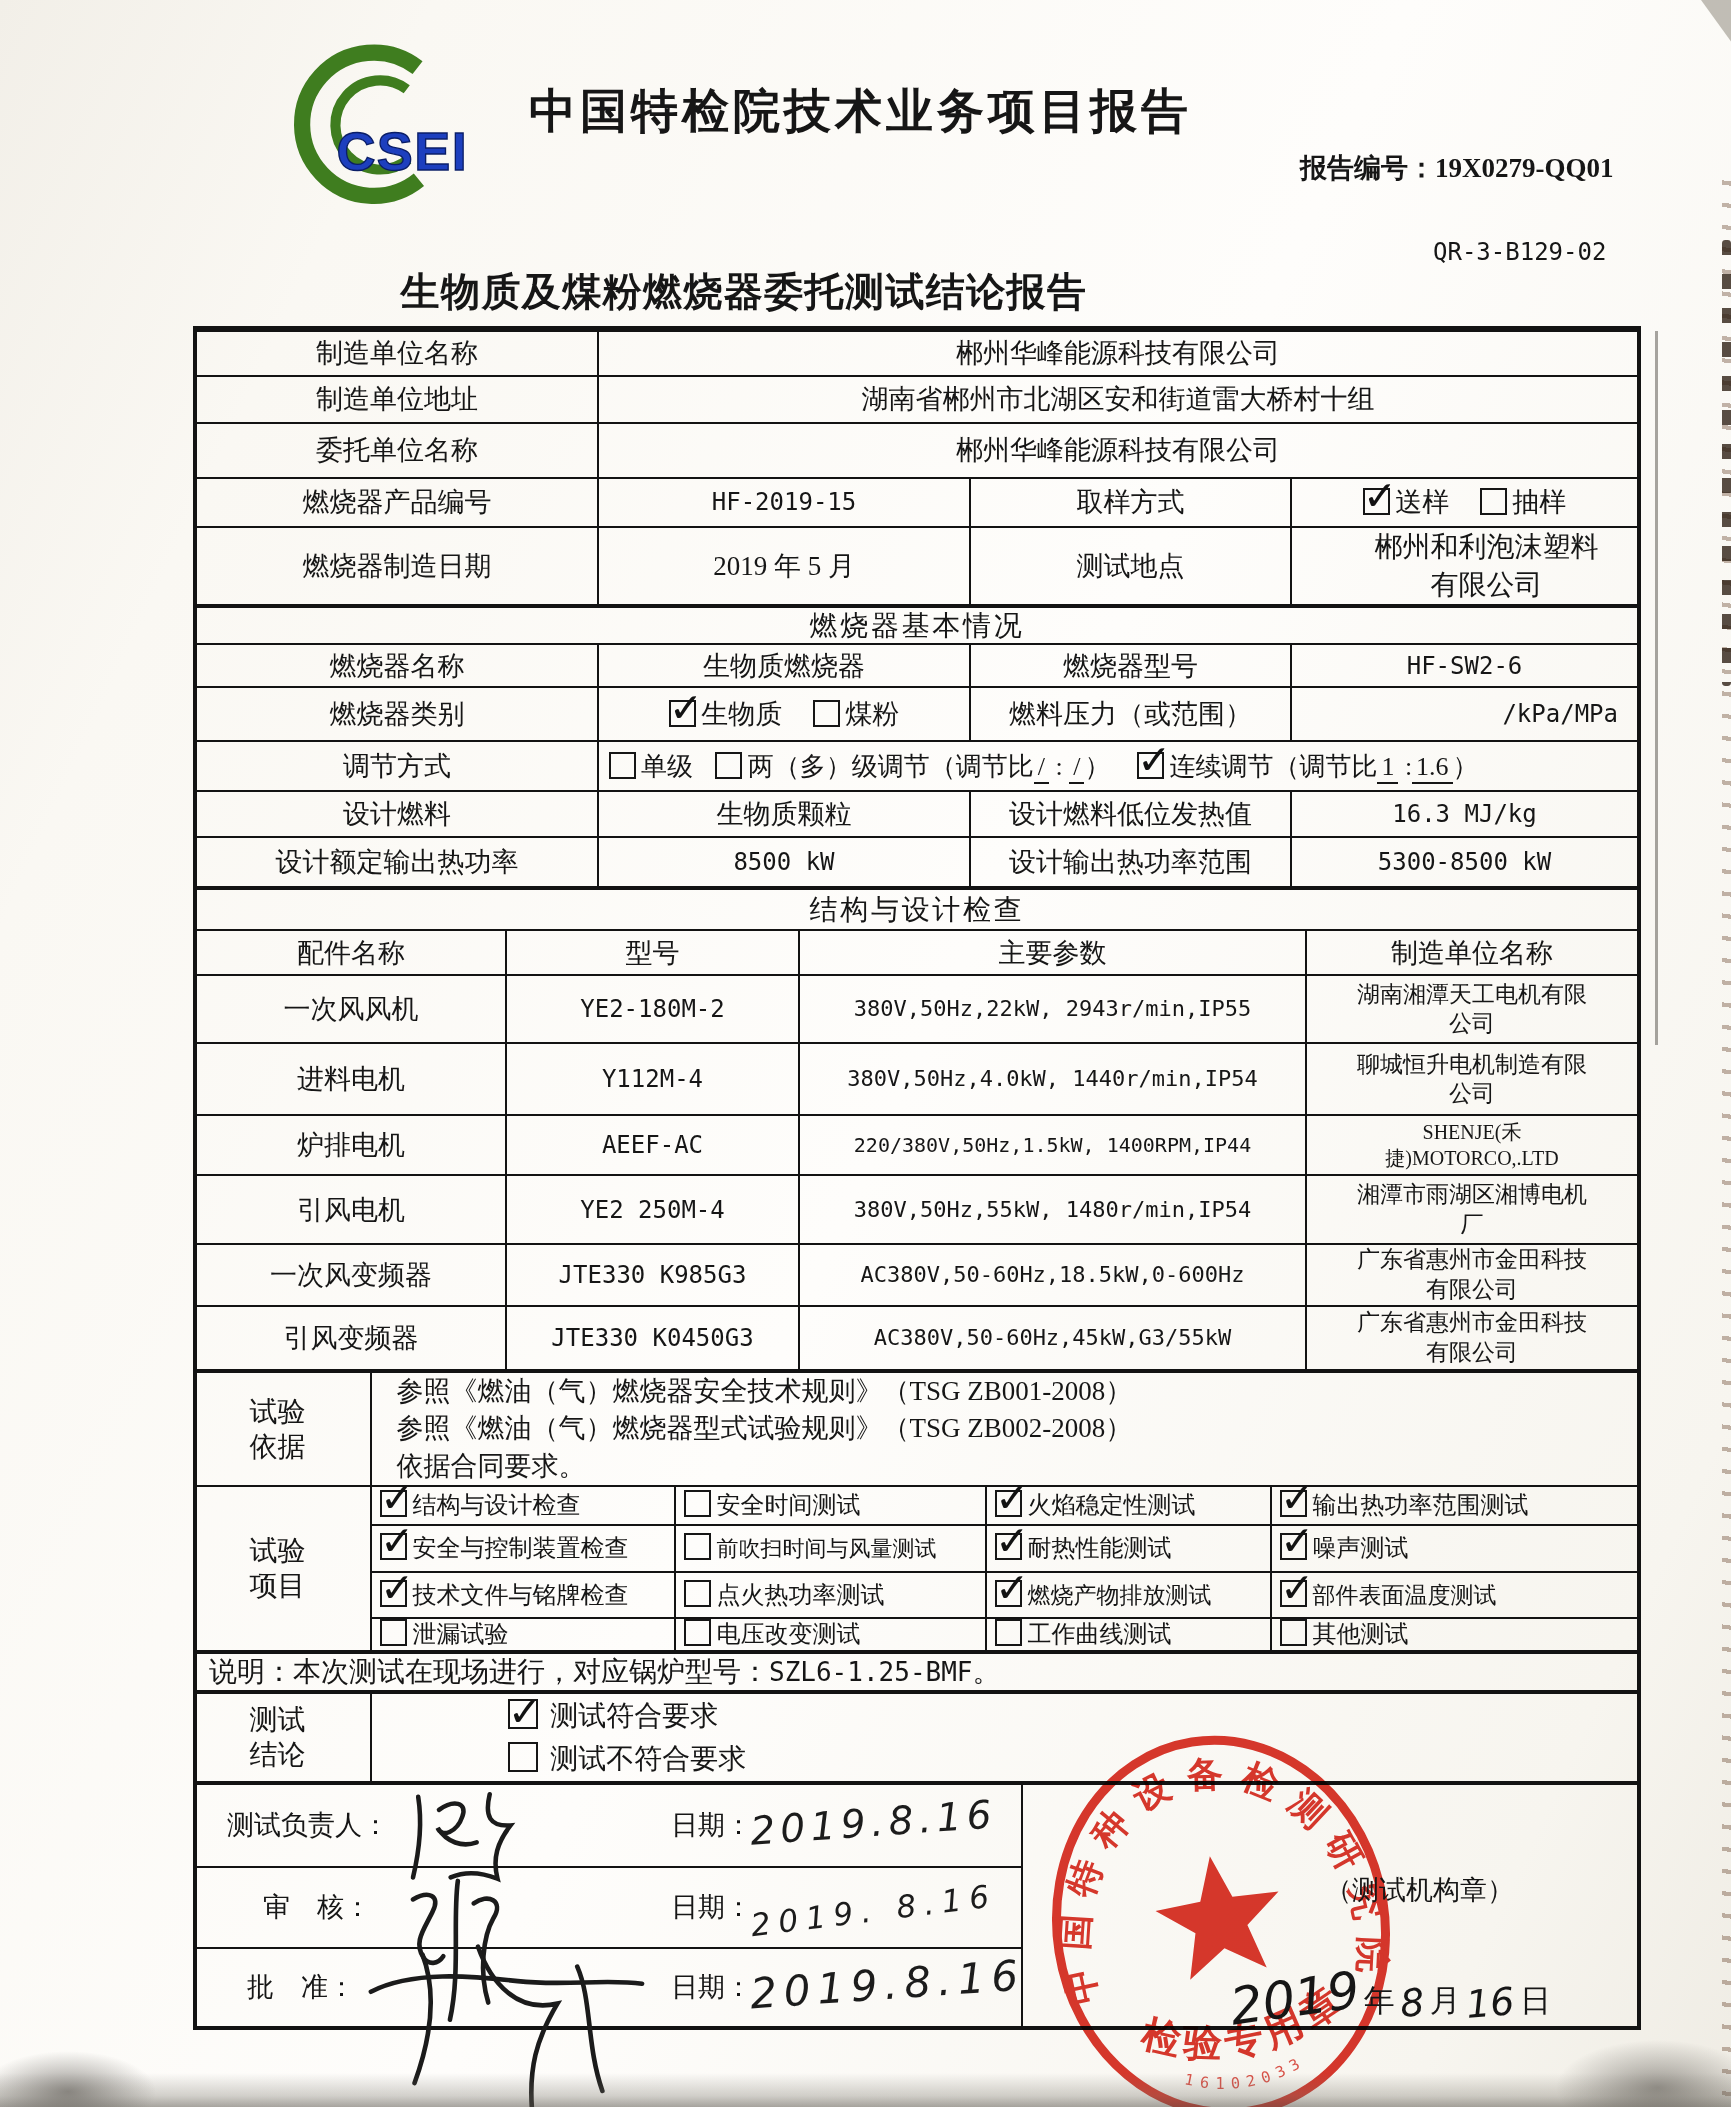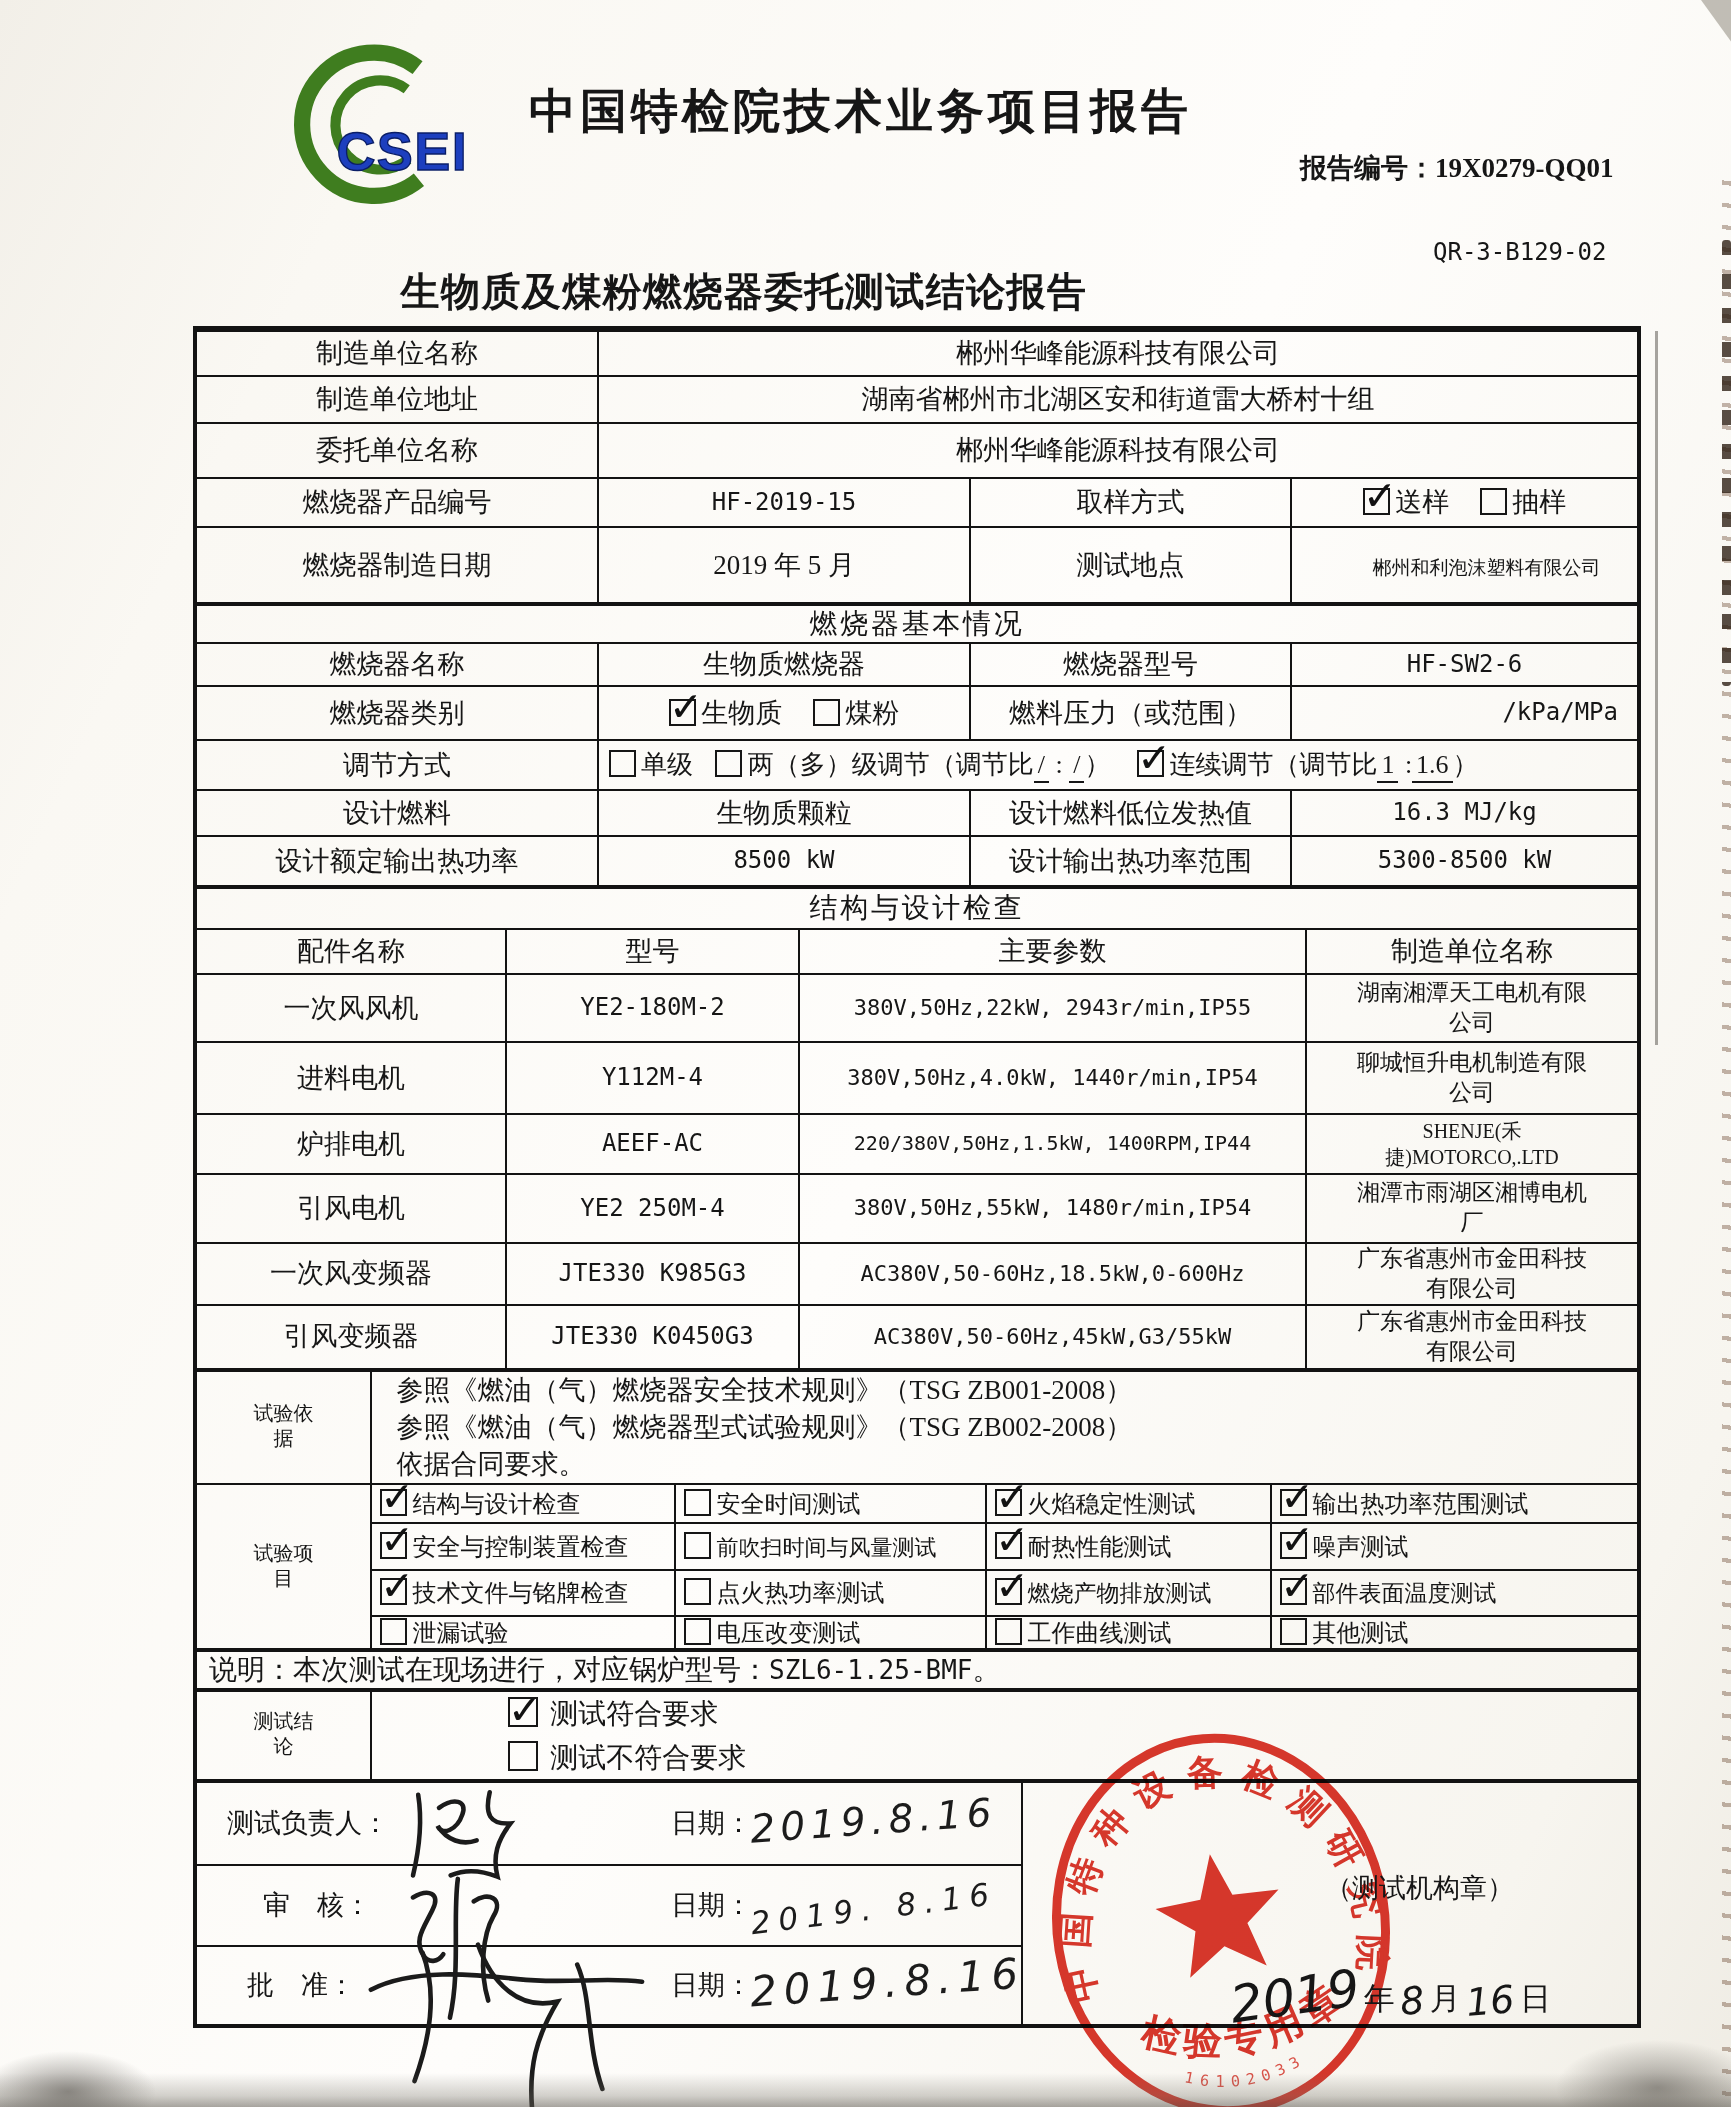--- a/index.html
+++ b/index.html
@@ -23,23 +23,23 @@
   table.t1{border-top-width:6px;}
   td{border:2.7px solid #131313;padding:0 6.8px;vertical-align:middle;font-size:27px;line-height:1.28;
      overflow:visible;}
   .lab{text-align:center;}
   .val{text-align:center;}
   .sec{text-align:center;font-size:28px;letter-spacing:2.7px;}
   .mono{font-family:"DejaVu Sans Mono",monospace;font-size:24px;}
   .params{font-family:"DejaVu Sans Mono",monospace;font-size:22px;text-align:center;}
   .maker{font-size:23px;text-align:center;}
   .maker .wrapn{display:inline-block;width:238px;line-height:1.3;}
-  .sm .wrapn{display:inline-block;width:245px;font-size:19px;line-height:1.35;margin-left:44px;}
+  .sm .wrapn{display:inline-block;width:245px;font-size:28px;line-height:1.35;margin-left:44px;}
   .right{text-align:right;padding-right:19px;}
-  .lab2 span.w2{display:inline-block;width:68px;font-size:20px;line-height:1.25;text-align:center;}
+  .lab2 span.w2{display:inline-block;width:68px;font-size:28px;line-height:1.25;text-align:left;}
 
   
   .cb{display:inline-block;width:23px;height:23px;border:2.7px solid #161616;vertical-align:-4px;
       position:relative;margin-right:5.4px;background:transparent;}
   .cb.big{width:26px;height:26px;}
   .cb.on::after{content:"✓";position:absolute;left:-2px;top:-20px;font-size:41px;font-weight:bold;
       color:#121212;font-family:"DejaVu Sans",sans-serif;}
   .opt{white-space:nowrap;margin:0 12px;}
   .gridcell{font-size:24px;padding-left:8px;white-space:nowrap;}
   .regline{font-size:26px;padding-left:9.5px;white-space:nowrap;}

